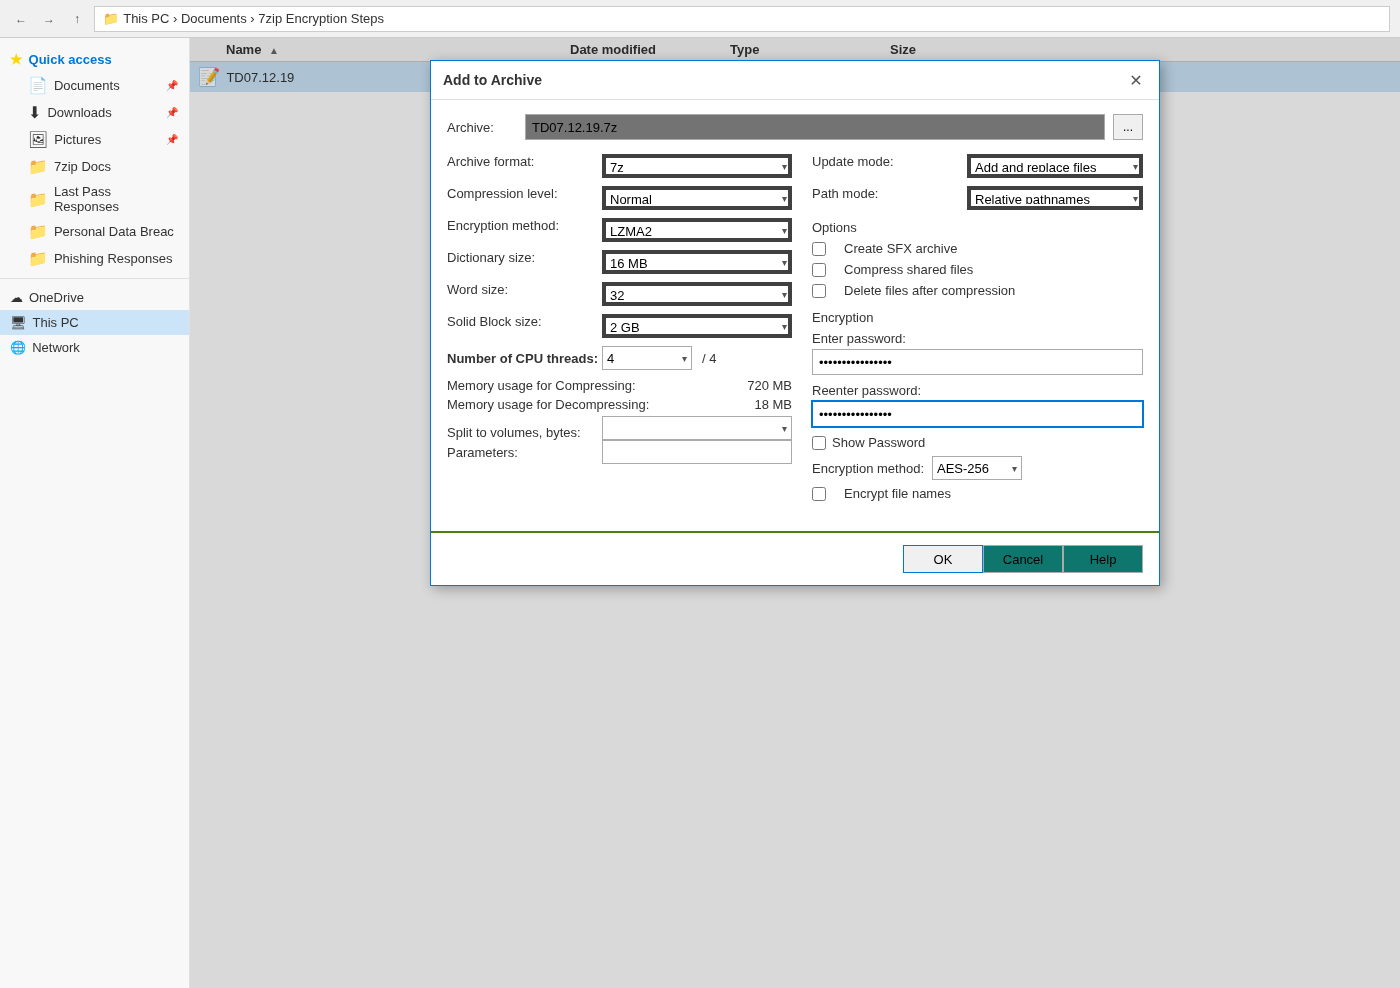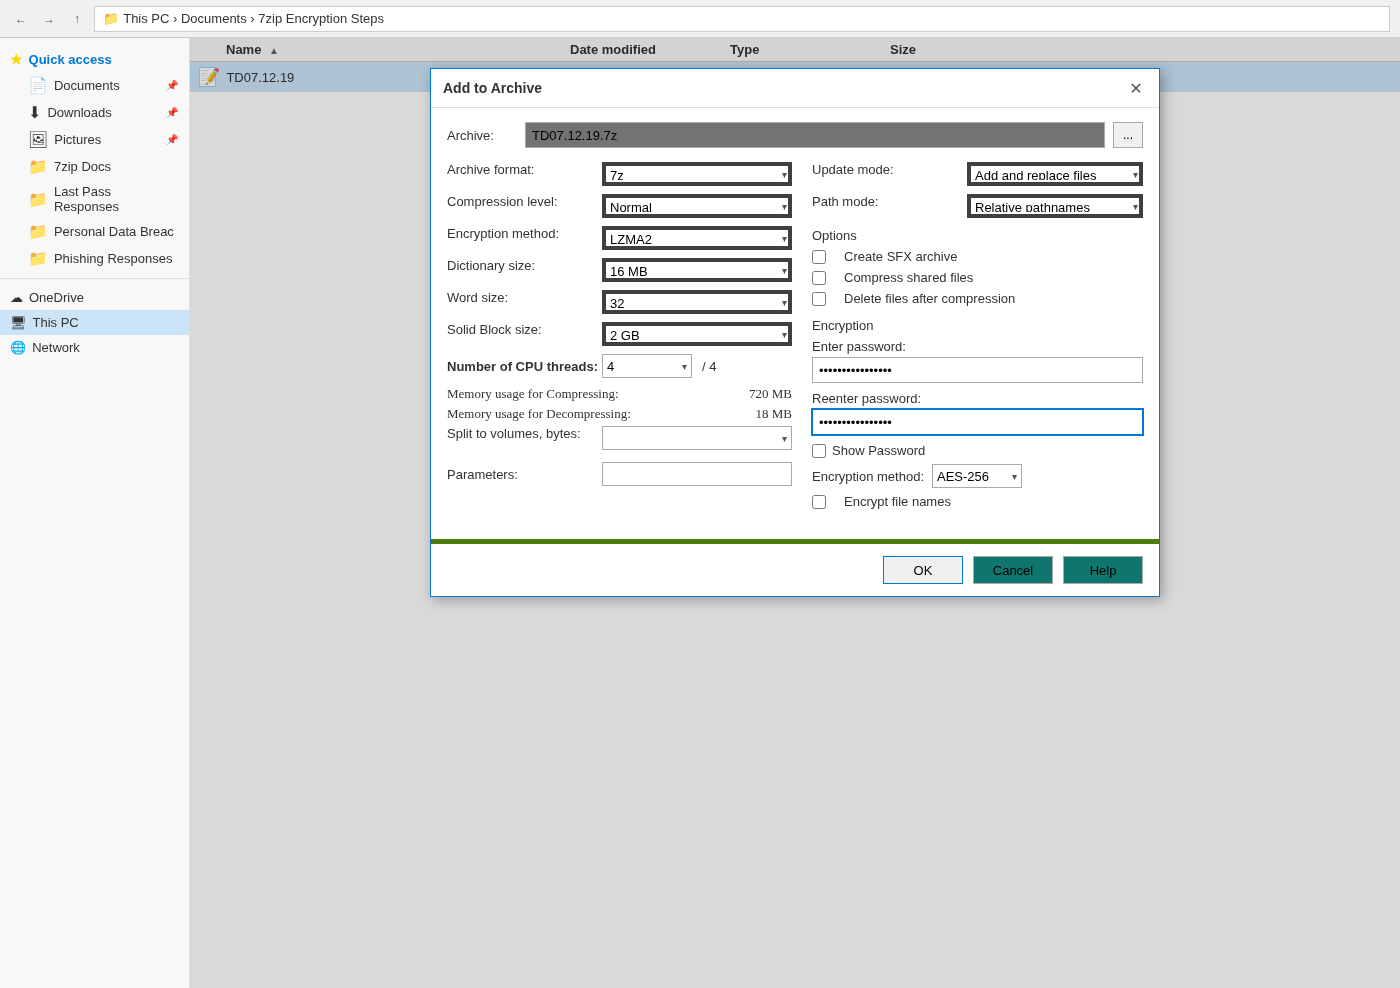--- a/index.html
+++ b/index.html
@@ -131,21 +131,21 @@
     .file-icon-word { font-size: 18px; color: #2b5fb5; }
 
     
     .modal-overlay {
       position: absolute;
       top: 0; left: 0; right: 0; bottom: 0;
       background: rgba(0,0,0,0.15);
       display: flex;
       align-items: flex-start;
       justify-content: center;
-      padding-top: 30px;
+      padding-top: 22px;
       z-index: 100;
     }
 
     
     .dialog {
       background: #fff;
       border: 1px solid #0078d7;
       box-shadow: 3px 3px 12px rgba(0,0,0,0.3);
       width: 730px;
       display: flex;
@@ -260,29 +260,28 @@
     }
     .cpu-label { width: 155px; font-size: 13px; color: #333; flex-shrink: 0; font-weight: bold; }
     .cpu-select-wrap { position: relative; display: flex; align-items: center; width: 90px; }
     .cpu-select-wrap::after { content: '▾'; position: absolute; right: 5px; font-size: 10px; color: #555; pointer-events: none; }
     .cpu-select { width: 90px; border: 1px solid #aaa; padding: 2px 4px; font-size: 13px; height: 24px; background: #fff; appearance: none; -webkit-appearance: none; }
     .cpu-total { font-size: 13px; color: #333; margin-left: 10px; }
 
     .mem-row {
       display: flex;
       margin-bottom: 4px;
-      font-family: Liberation Serif, serif;
     }
     .mem-label { width: 220px; font-size: 13px; color: #333; flex-shrink: 0; }
     .mem-value { font-size: 13px; color: #333; text-align: right; flex: 1; }
 
     .split-row {
       display: flex;
-      align-items: flex-start;
-      margin-bottom: 12px;
+      align-items: flex-end;
+      margin-bottom: 0;
     }
     .split-label { width: 155px; font-size: 13px; color: #333; flex-shrink: 0; }
     .split-input-wrap { flex: 1; position: relative; display: flex; align-items: center; }
     .split-input-wrap::after { content: '▾'; position: absolute; right: 5px; font-size: 10px; color: #555; pointer-events: none; }
     .split-input { width: 100%; border: 1px solid #aaa; padding: 2px 6px; font-size: 13px; height: 24px; background: #fff; appearance: none; -webkit-appearance: none; }
 
     .params-row { display: flex; align-items: center; margin-bottom: 8px; }
     .params-label { width: 155px; font-size: 13px; color: #333; flex-shrink: 0; }
     .params-input { flex: 1; border: 1px solid #aaa; padding: 2px 6px; font-size: 13px; height: 24px; background: #fff; outline: none; }
 
@@ -317,22 +316,22 @@
     .enc-method-label { font-size: 13px; color: #333; white-space: nowrap; }
     .enc-method-select-wrap { position: relative; display: flex; align-items: center; }
     .enc-method-select-wrap::after { content: '▾'; position: absolute; right: 5px; font-size: 10px; color: #555; pointer-events: none; }
     .enc-method-select { border: 1px solid #aaa; padding: 2px 20px 2px 4px; font-size: 13px; height: 24px; background: #fff; appearance: none; -webkit-appearance: none; min-width: 90px; }
 
     
     .dialog-footer {
       padding: 12px 16px;
       display: flex;
       justify-content: flex-end;
-      gap: 10px;
-      border-top: 5px solid #4d7c0f;
+      gap: 0;
+      border-top: 2px solid #4d7c0f;
       margin-top: 10px;
     }
     .footer-btn {
       min-width: 80px;
       height: 28px;
       border: 1px solid #aaa;
       background: #0f766e;
       font-size: 13px;
       cursor: pointer;
       padding: 0 16px;

